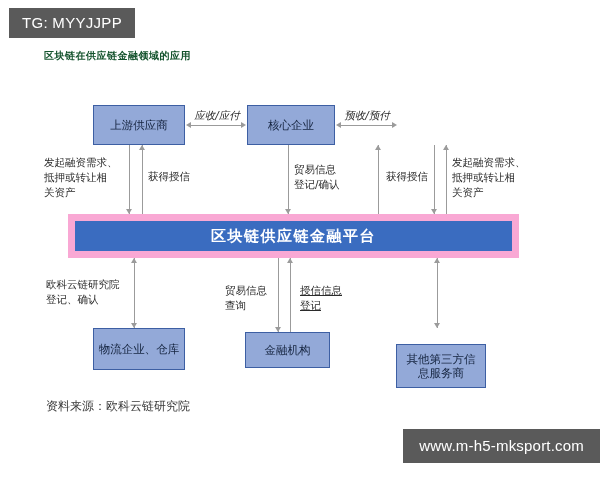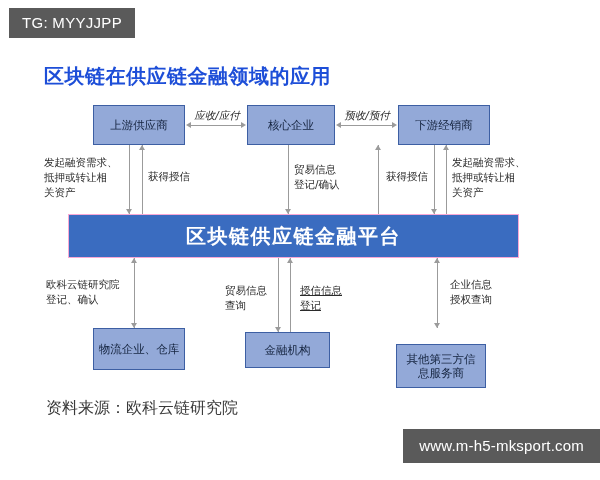--- a/index.html
+++ b/index.html
@@ -47,32 +47,32 @@
   .figure {
     position: absolute;
     left: 0;
     top: 0;
     width: 600px;
     height: 480px;
   }
   .fig-title {
     position: absolute;
     left: 44px;
-    top: 63px;
-    font-size: 20px;
+    top: 49px;
+    font-size: 10px;
     font-weight: bold;
-    color: #1d4ed8;
+    color: #14532d;
     letter-spacing: 0.5px;
     white-space: nowrap;
   }
   .fig-source {
     position: absolute;
     left: 46px;
     top: 398px;
-    font-size: 16px;
+    font-size: 12px;
     color: #3a3a3a;
     white-space: nowrap;
   }
 
   
   .node {
     position: absolute;
     box-sizing: border-box;
     background: #93a9d8;
     border: 1px solid #3d5fa3;
@@ -80,23 +80,23 @@
     font-size: 11.5px;
     line-height: 1.25;
     display: flex;
     align-items: center;
     justify-content: center;
     text-align: center;
     padding: 2px 4px;
   }
   .node.platform {
     background: #3a6cc0;
-    border: 1px solid #f9a8d4;
+    border: 7px solid #f9a8d4;
     color: #ffffff;
-    font-size: 20px;
+    font-size: 15px;
     font-weight: bold;
     letter-spacing: 1.5px;
   }
 
   
   .n-upstream  { left: 93px;  top: 105px; width: 92px;  height: 40px; }
   .n-core      { left: 247px; top: 105px; width: 88px;  height: 40px; }
   .n-downstream{ left: 398px; top: 105px; width: 92px;  height: 40px; }
   
   .n-platform  { left: 68px;  top: 214px; width: 451px; height: 44px; }
@@ -155,21 +155,20 @@
 </style>
 </head>
 <body>
 
 <div class="figure">
 
   <div class="fig-title">区块链在供应链金融领域的应用</div>
 
   <div class="node n-upstream">上游供应商</div>
   <div class="node n-core">核心企业</div>
-  <div class="node n-downstream">下游经销商</div>
 
   <div class="hline" style="left:190px; top:125px; width:52px;"></div>
   <div class="arrow left" style="left:186px; top:122px;"></div>
   <div class="arrow right" style="left:241px; top:122px;"></div>
   <div class="elabel c" style="left:188px; top:108px; width:58px;">应收/应付</div>
 
   <div class="hline" style="left:340px; top:125px; width:53px;"></div>
   <div class="arrow left" style="left:336px; top:122px;"></div>
   <div class="arrow right" style="left:392px; top:122px;"></div>
   <div class="elabel c" style="left:338px; top:108px; width:58px;">预收/预付</div>
@@ -216,22 +215,20 @@
   <div class="arrow up" style="left:287px; top:258px;"></div>
 
   <div class="elabel l" style="left:225px; top:283px; width:52px;">贸易信息
 查询</div>
   <div class="elabel l" style="left:300px; top:283px; width:54px;text-decoration:underline;">授信信息
 登记</div>
 
   <div class="vline" style="left:437px; top:258px; height:70px;"></div>
   <div class="arrow up" style="left:434px; top:258px;"></div>
   <div class="arrow down" style="left:434px; top:323px;"></div>
-  <div class="elabel l" style="left:450px; top:277px; width:68px;">企业信息
-授权查询</div>
 
   <div class="node n-logistics">物流企业、仓库</div>
   <div class="node n-financial">金融机构</div>
   <div class="node n-thirdparty">其他第三方信息服务商</div>
 
   <div class="fig-source">资料来源：欧科云链研究院</div>
 </div>
 
 <div class="tg-badge">TG: MYYJJPP</div>
 <div class="watermark">www.m-h5-mksport.com</div>

